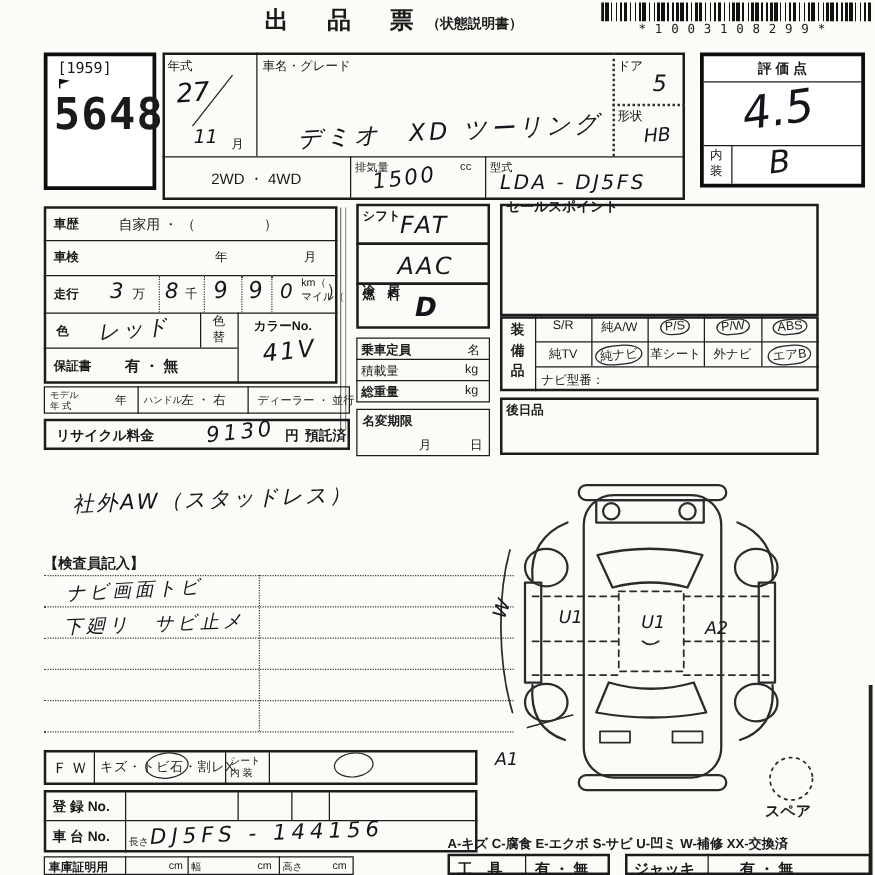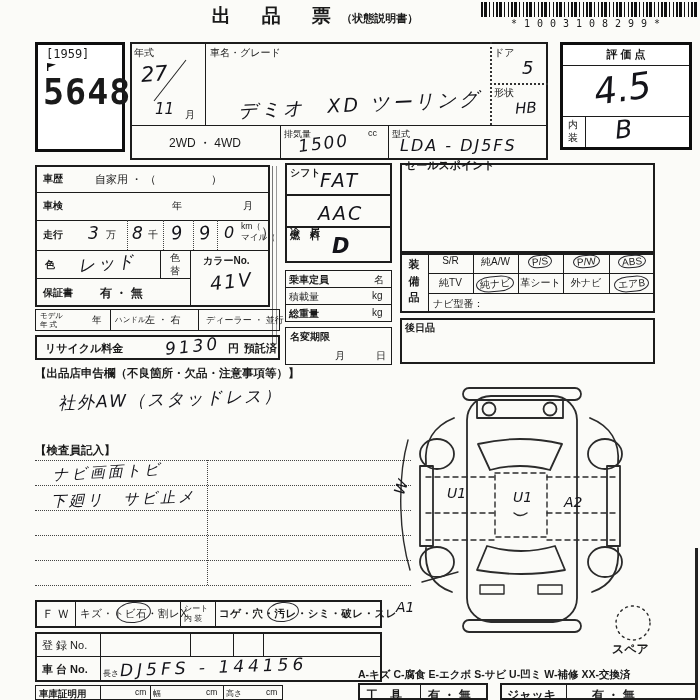--- a/index.html
+++ b/index.html
@@ -188,21 +188,20 @@
   <div class="abs" style="left:428px;top:276px;width:45px;text-align:center;font-size:10px;"><span>純TV</span></div>
   <div class="abs" style="left:473px;top:276px;width:45px;text-align:center;font-size:10px;"><span class="hand-circle">純ナビ</span></div>
   <div class="abs" style="left:518px;top:276px;width:45px;text-align:center;font-size:10px;"><span>革シート</span></div>
   <div class="abs" style="left:563px;top:276px;width:46px;text-align:center;font-size:10px;"><span>外ナビ</span></div>
   <div class="abs" style="left:609px;top:276px;width:46px;text-align:center;font-size:10px;"><span class="hand-circle">エアB</span></div>
   <div class="abs" style="left:433px;top:297px;font-size:10px;">ナビ型番：</div>
 
   <div class="bx" style="left:400px;top:318px;width:255px;height:46px;"></div>
   <div class="abs" style="left:405px;top:321px;font-size:10px;font-weight:bold;">後日品</div>
 
-  <div class="abs" style="left:35px;top:366px;font-size:11.5px;font-weight:bold;">【出品店申告欄（不良箇所・欠品・注意事項等）】</div>
   <div class="abs hw" style="left:58px;top:388px;font-size:17px;letter-spacing:2px;transform:rotate(-2deg);">社外AW（スタッドレス）</div>
 
   <div class="abs" style="left:35px;top:443px;width:376px;height:152px;">
     <div class="abs" style="left:0;top:0;font-size:11.5px;font-weight:bold;">【検査員記入】</div>
     <div class="hdot" style="left:0;top:17px;width:376px;"></div>
     <div class="hdot" style="left:0;top:42px;width:376px;"></div>
     <div class="hdot" style="left:0;top:67px;width:376px;"></div>
     <div class="hdot" style="left:0;top:92px;width:376px;"></div>
     <div class="hdot" style="left:0;top:117px;width:376px;"></div>
     <div class="hdot" style="left:0;top:142px;width:376px;"></div>
@@ -251,30 +250,29 @@
   <div class="vline" style="left:75px;top:600px;height:28px;"></div>
   <div class="vline" style="left:180px;top:600px;height:28px;"></div>
   <div class="vline" style="left:215px;top:600px;height:28px;"></div>
   <div class="abs" style="left:42px;top:606px;font-size:12px;">Ｆ Ｗ</div>
   <div class="abs" style="left:80px;top:607px;font-size:10.5px;font-weight:normal;letter-spacing:0.5px;">キズ・トビ石・割レX</div>
   <div class="ellipse" style="left:116px;top:602px;width:33px;height:19px;"></div>
   <div class="abs" style="left:184px;top:604px;font-size:8px;line-height:1.25;">
     <div>シート</div>
       <div>内 装</div>
   </div>
-  <div class="abs" style="left:219px;top:607px;font-size:10.5px;font-weight:bold;letter-spacing:0.5px;">コゲ・穴・汚レ・シミ・破レ・スレ</div>
   <div class="ellipse" style="left:267px;top:602px;width:30px;height:18px;"></div>
 
   <div class="bx" style="left:35px;top:632px;width:347px;height:50px;"></div>
   <div class="hline" style="left:35px;top:656px;width:347px;"></div>
   <div class="vline" style="left:100px;top:632px;height:50px;"></div>
   <div class="vline" style="left:190px;top:632px;height:24px;"></div>
   <div class="vline" style="left:233px;top:632px;height:24px;"></div>
   <div class="vline" style="left:263px;top:632px;height:24px;"></div>
-  <div class="abs" style="left:42px;top:638px;font-size:11px;font-weight:normal;">登 録 No.</div>
+  <div class="abs" style="left:42px;top:638px;font-size:11px;font-weight:bold;">登 録 No.</div>
   <div class="abs" style="left:42px;top:662px;font-size:11px;font-weight:bold;">車 台 No.</div>
   <div class="abs hw" style="left:120px;top:657px;font-size:17px;letter-spacing:4px;transform:rotate(-2deg);">DJ5FS - 144156</div>
 
   <div class="bx1" style="left:35px;top:685px;width:248px;height:15px;"></div>
   <div class="vline" style="left:100px;top:685px;height:15px;border-left-width:1px;"></div>
   <div class="vline" style="left:150px;top:685px;height:15px;border-left-width:1px;"></div>
   <div class="vline" style="left:223px;top:685px;height:15px;border-left-width:1px;"></div>
   <div class="abs" style="left:39px;top:688px;font-size:9.5px;font-weight:bold;">車庫証明用</div>
   <div class="abs" style="left:103px;top:668px;font-size:8px;">長さ</div>
   <div class="abs" style="left:135px;top:687px;font-size:8.5px;">cm</div>

